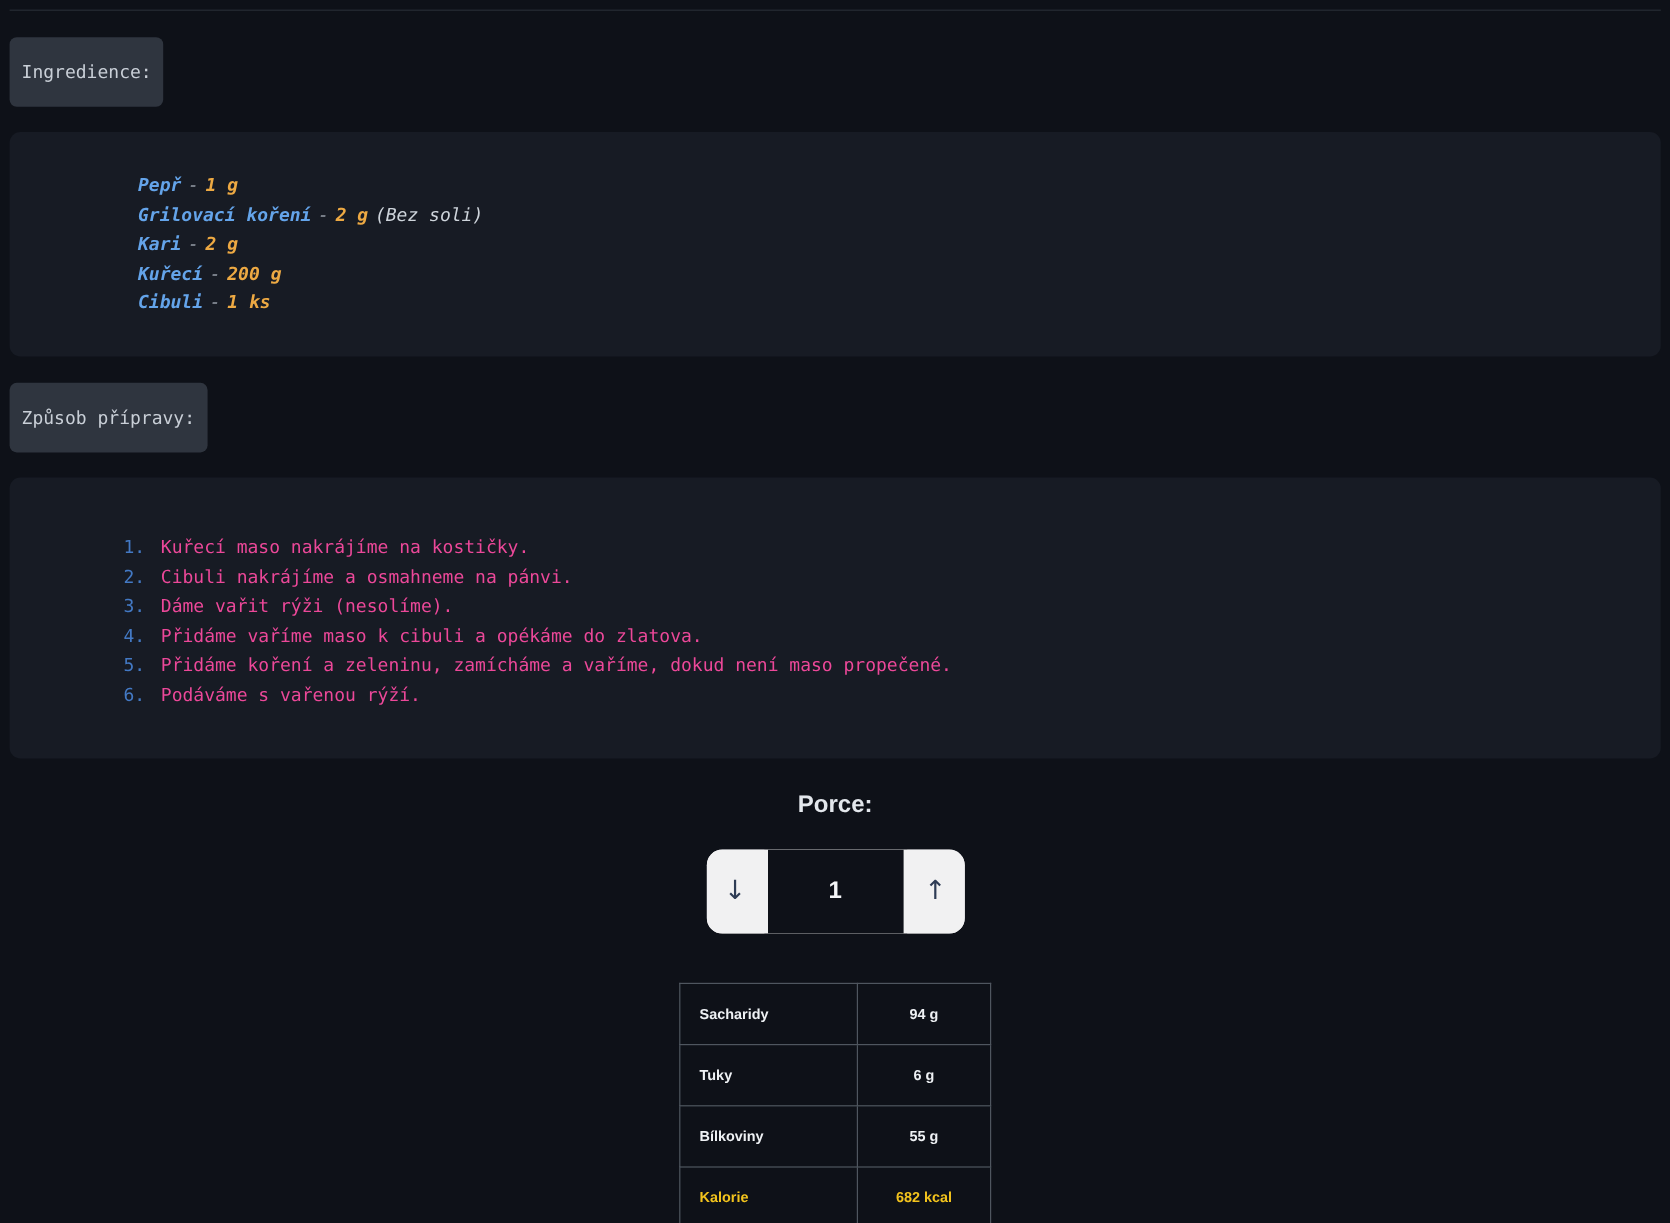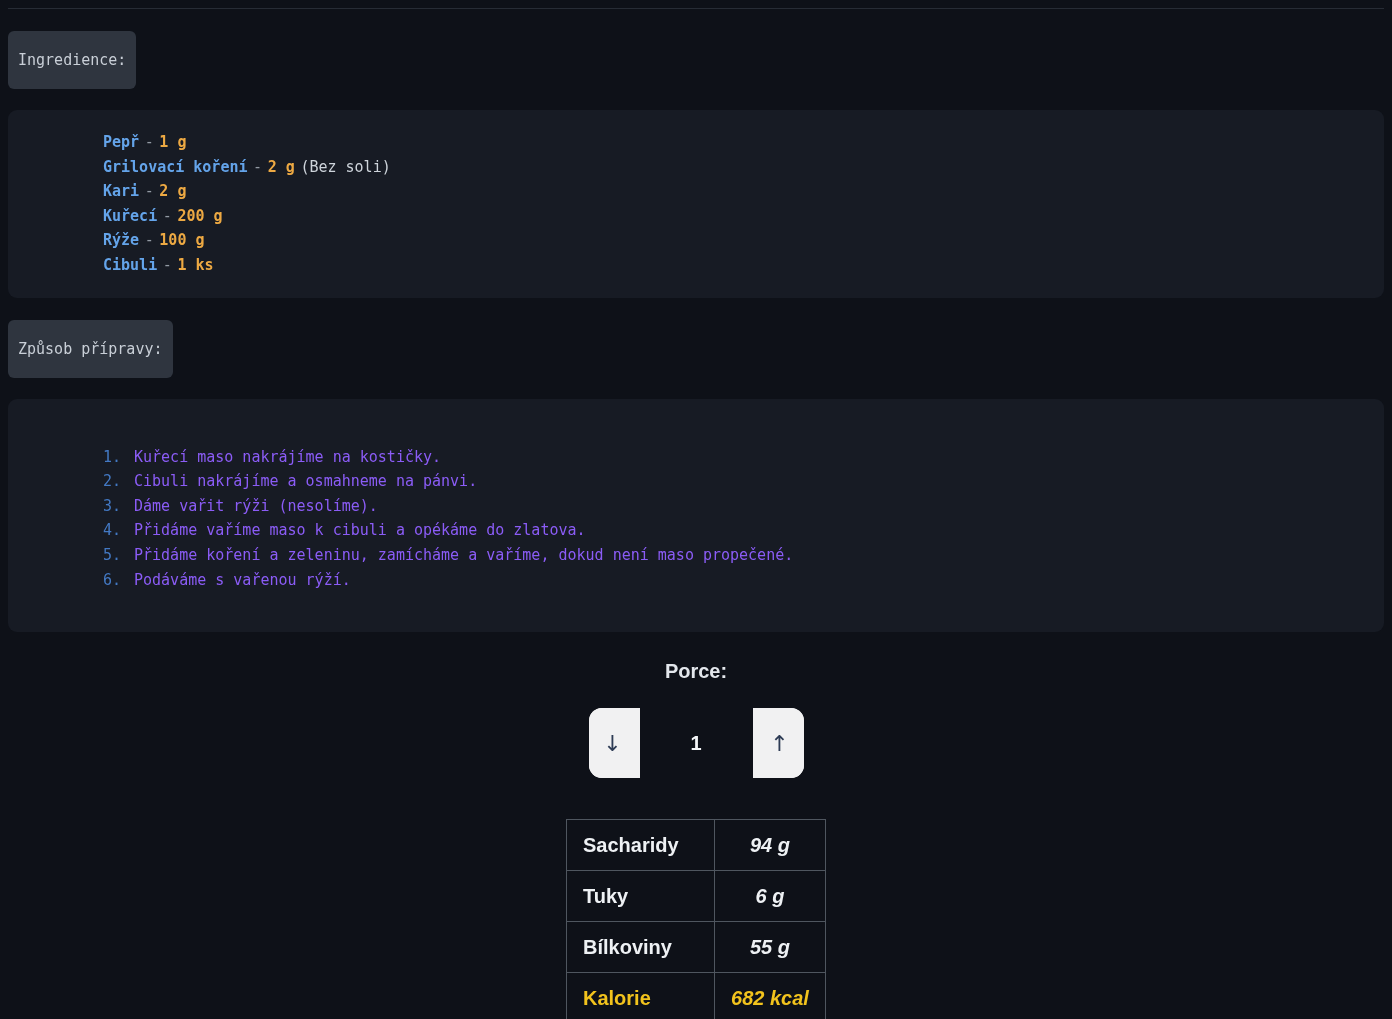--- a/index.html
+++ b/index.html
@@ -43,37 +43,38 @@
   .panel {
     background: #171b24;
     border-radius: 9px;
     margin-top: 21px;
     font-family: "DejaVu Sans Mono", monospace;
     font-size: 15px;
   }
   .panel-ingredients { padding: 20px 20px 20px 0; }
   .panel-ingredients ul {
     list-style: none;
-    margin: 0;
+    margin: 12px;
     padding: 0 0 0 95px;
+    font-style: italic;
   }
   .panel-ingredients li { line-height: 24.6px; white-space: nowrap; }
   .ing-name   { color: #64a4ea; font-weight: 700; }
   .ing-sep    { color: #939aa4; margin: 0 0.62ch; }
   .ing-amount { color: #eda943; font-weight: 700; }
   .ing-note   { color: #ced4db; margin-left: 0.62ch; text-align: right; }
 
   .panel-steps { padding: 46px 20px 40px 0; }
   .panel-steps ol {
     margin: 0;
     padding: 0 0 0 122px;
   }
   .panel-steps li {
     line-height: 24.6px;
-    color: #8b5cf6;
+    color: #ec4899;
     padding-left: 4px;
   }
   .panel-steps li::marker { color: #4379c4; }
 
   
   .portions-title {
     text-align: center;
     font-size: 20px;
     font-weight: 700;
     color: #e3e7ec;
@@ -112,46 +113,45 @@
   }
 
   
   table.nutrition {
     margin: 41px auto 0;
     border-collapse: collapse;
   }
   table.nutrition td {
     border: 1px solid #4f565f;
     height: 51px;
-    font-size: 20px;
+    font-size: 12px;
     font-weight: 700;
     color: #eef1f4;
   }
   td.n-label { width: 148px; padding-left: 16px; text-align: left; }
-  td.n-value { width: 111px; text-align: center; font-style: italic; }
+  td.n-value { width: 111px; text-align: center; }
   tr.gold td { color: #f2c31d; }
 </style>
 </head>
 <body>
 
 
 
 <header>
   <hr>
 </header>
 
 <span class="badge">Ingredience:</span>
 
 <div class="panel panel-ingredients">
   <ul>
     <li><span class="ing-name">Pepř</span><span class="ing-sep">-</span><span class="ing-amount">1 g</span></li>
     <li><span class="ing-name">Grilovací koření</span><span class="ing-sep">-</span><span class="ing-amount">2 g</span><span class="ing-note">(Bez soli)</span></li>
     <li><span class="ing-name">Kari</span><span class="ing-sep">-</span><span class="ing-amount">2 g</span></li>
     <li><span class="ing-name">Kuřecí</span><span class="ing-sep">-</span><span class="ing-amount">200 g</span></li>
-    <li><span class="ing-name">Rýže</span><span class="ing-sep">-</span><span class="ing-amount">100 g</span></li>
     <li><span class="ing-name">Cibuli</span><span class="ing-sep">-</span><span class="ing-amount">1 ks</span></li>
   </ul>
 </div>
 
 <span class="badge">Způsob přípravy:</span>
 
 <div class="panel panel-steps">
   <ol>
     <li>Kuřecí maso nakrájíme na kostičky.</li>
     <li>Cibuli nakrájíme a osmahneme na pánvi.</li>

